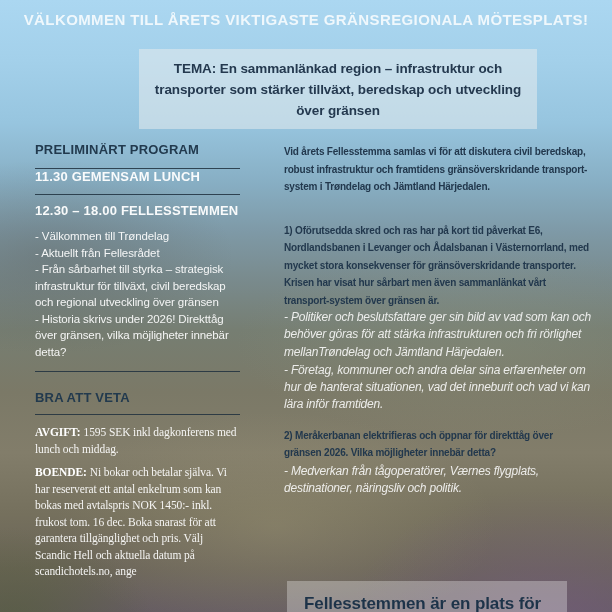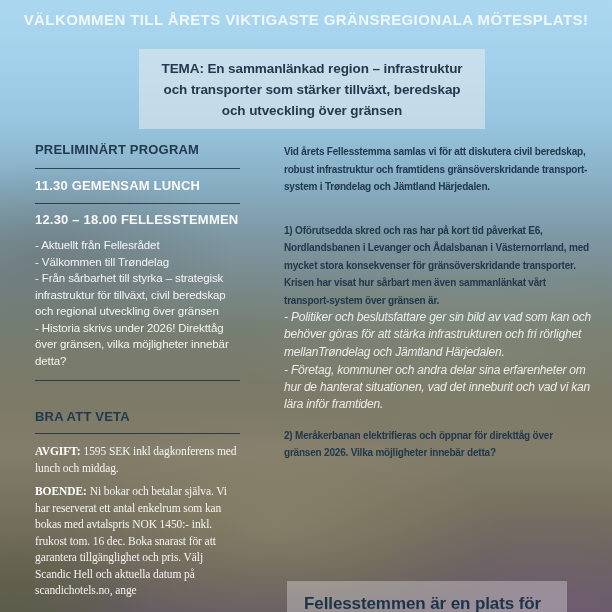--- a/index.html
+++ b/index.html
@@ -21,21 +21,21 @@
         #827d6a 74%, #75705d 84%, #6a6459 93%, #655c62 100%);
   }
   .headline {
     position:absolute; top:11px; left:0; right:0;
     text-align:center;
     font-size:15px; font-weight:bold; letter-spacing:0.4px;
     color:rgba(255,255,255,0.82);
   }
   .theme-box {
     position:absolute; left:139px; top:49px;
-    width:346px; height:80px; box-sizing:border-box;
+    width:398px; height:80px; box-sizing:border-box;
     background:rgba(229,235,236,0.55);
     display:flex; align-items:center; justify-content:center;
     padding:4px 12px;
   }
   .theme-text {
     text-align:center;
     font-size:13.5px; font-weight:bold; line-height:21px;
     letter-spacing:-0.1px;
     color:#24394f;
   }
@@ -68,27 +68,27 @@
     color:#22384d; font-weight:bold; font-size:10px; line-height:17.5px;
     letter-spacing:-0.2px; margin:0;
   }
   .right-italic {
     color:rgba(252,252,252,0.88); font-style:italic; font-size:12px;
     line-height:17.3px; letter-spacing:-0.2px; margin:0;
   }
 
   
   .m-rule1 { margin-top:11px; }
-  .m-lunch { margin-top:9px;  }
+  .m-lunch { margin-top:0;  }
   .m-rule2 { margin-top:10px; }
   .m-fell  { margin-top:8px;  }
   .m-bul   { margin-top:10px; }
   .m-rule3 { margin-top:11px; }
   .m-mid   { margin-top:8px;  }
-  .m-bra   { margin-top:28px; }
+  .m-bra   { margin-top:18px; }
   .m-rule4 { margin-top:9px;  }
   .m-avg   { margin-top:9px;  }
   .m-boe   { margin-top:7px;  }
 
   .m-p1    { margin-top:26px; }
   .m-n1a   { margin-top:1px;  }
   .m-p2    { margin-top:13px; }
 
   .bottom-box {
     position:absolute; left:287px; top:581px;
@@ -115,22 +115,22 @@
   <div class="left-col">
     <p class="dark-heading">PRELIMINÄRT PROGRAM</p>
     <hr class="rule m-rule1">
 
     <p class="time-line m-lunch">11.30 GEMENSAM LUNCH</p>
     <hr class="rule m-rule2">
 
     <p class="time-line m-fell">12.30 – 18.00 FELLESSTEMMEN</p>
 
     <div class="m-bul">
+      <p class="bullet">- Välkommen till Trøndelag</p>
       <p class="bullet">- Aktuellt från Fellesrådet</p>
-      <p class="bullet">- Välkommen till Trøndelag</p>
       <p class="bullet">- Från sårbarhet till styrka – strategisk infrastruktur för tillväxt, civil beredskap och regional utveckling över gränsen</p>
       <p class="bullet">- Historia skrivs under 2026! Direkttåg över gränsen, vilka möjligheter innebär detta?</p>
     </div>
 
     <hr class="rule m-rule3">
 
     <p class="dark-heading m-bra">BRA ATT VETA</p>
     <hr class="rule m-rule4">
 
     <p class="info-para m-avg">
@@ -143,19 +143,20 @@
   </div>
 
   <div class="right-col">
     <p class="right-bold">Vid årets Fellesstemma samlas vi för att diskutera civil beredskap, robust infrastruktur och framtidens gränsöverskridande transport-system i Trøndelag och Jämtland Härjedalen.</p>
 
     <p class="right-bold m-p1">1) Oförutsedda skred och ras har på kort tid påverkat E6, Nordlandsbanen i Levanger och Ådalsbanan i Västernorrland, med mycket stora konsekvenser för gränsöverskridande transporter. Krisen har visat hur sårbart men även sammanlänkat vårt transport-system över gränsen är.</p>
     <p class="right-italic">- Politiker och beslutsfattare ger sin bild av vad som kan och behöver göras för att stärka infrastrukturen och fri rörlighet mellanTrøndelag och Jämtland Härjedalen.</p>
     <p class="right-italic m-n1a">- Företag, kommuner och andra delar sina erfarenheter om hur de hanterat situationen, vad det inneburit och vad vi kan lära inför framtiden.</p>
 
     <p class="right-bold m-p2">2) Meråkerbanan elektrifieras och öppnar för direkttåg över gränsen 2026. Vilka möjligheter innebär detta?</p>
+    <p class="right-italic m-n1a">- Medverkan från tågoperatörer, Værnes flygplats, destinationer, näringsliv och politik.</p>
   </div>
 
   <div class="bottom-box">
     <p class="bottom-box-text">Fellesstemmen är en plats för samtal och</p>
   </div>
 
 </div>
 
 </body></html>

